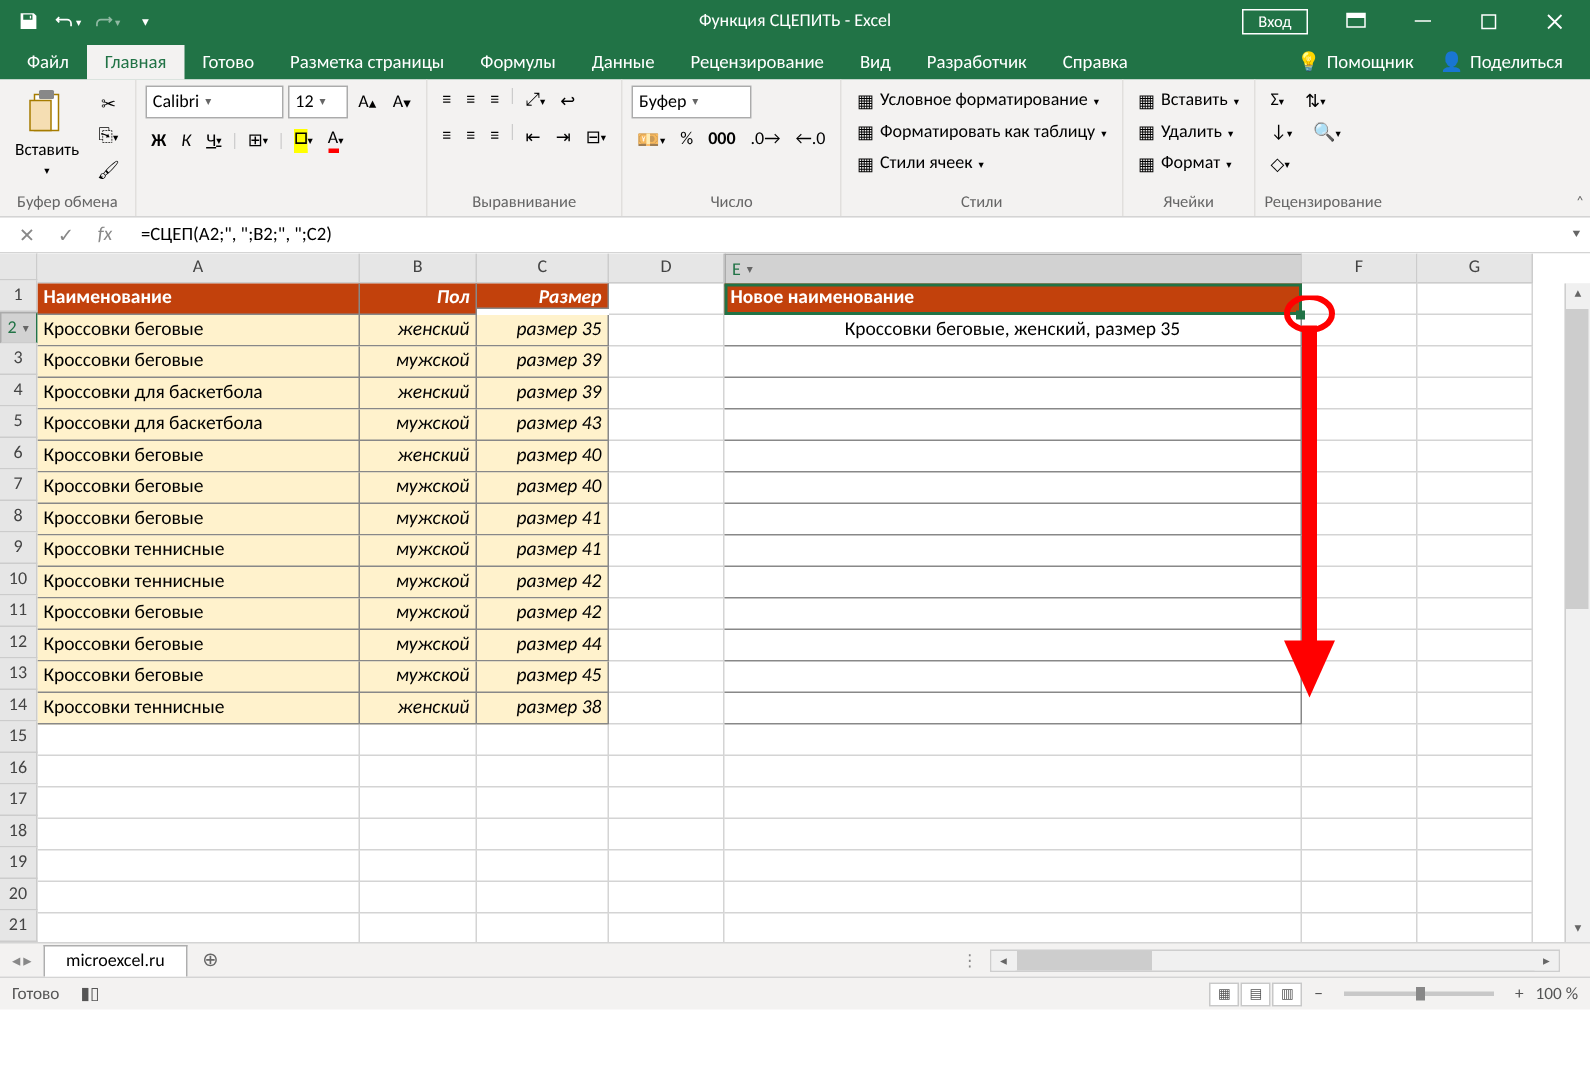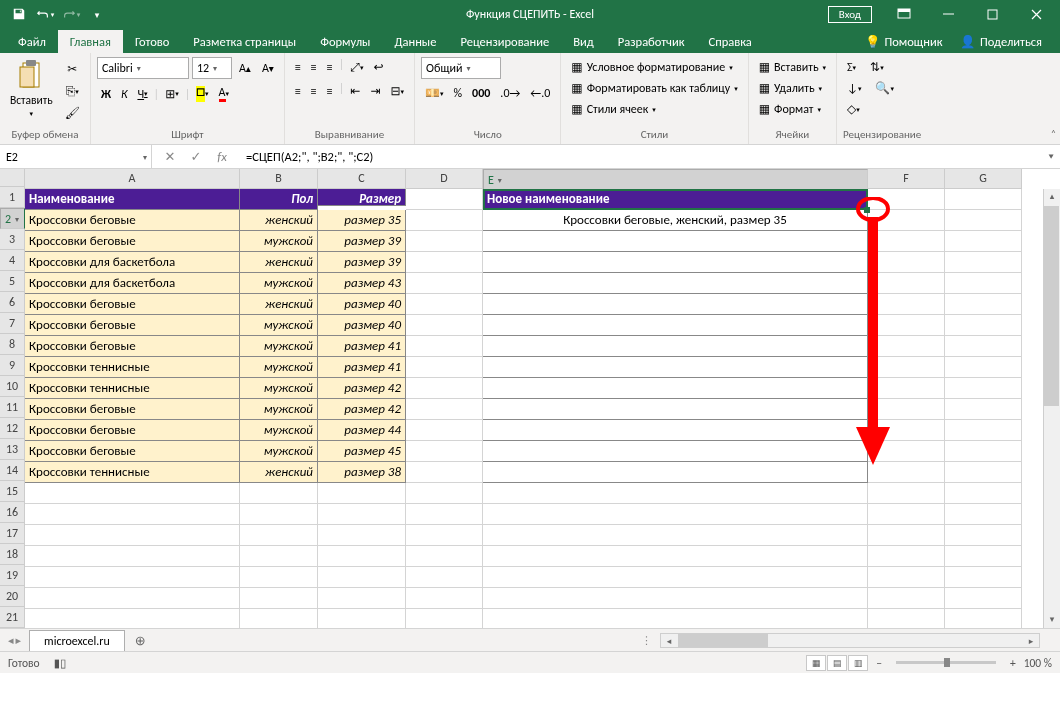--- a/index.html
+++ b/index.html
@@ -33,21 +33,21 @@
 .grid-area { display: flex; height: 459px; background: #fff; position: relative; }
 .corner { width: 25px; height: 20px; background: #e6e6e6; border-right: 1px solid #ccc; border-bottom: 1px solid #ccc; }
 .col-headers { display: flex; height: 20px; }
 .col-h { background: #e6e6e6; border-right: 1px solid #ccc; border-bottom: 1px solid #ccc; text-align: center; font-size: 12px; line-height: 19px; color: #444; }
 .col-h.sel { background: #d2d2d2; color: #217346; border-bottom-color: #217346; }
 .row-headers { width: 25px; }
 .row-h { height: 21px; background: #e6e6e6; border-right: 1px solid #ccc; border-bottom: 1px solid #ccc; text-align: center; font-size: 12px; line-height: 20px; color: #444; }
 .row-h.sel { background: #d2d2d2; color: #217346; border-right-color: #217346; }
 .cells { position: relative; }
 .cell { position: absolute; border-right: 1px solid #d4d4d4; border-bottom: 1px solid #d4d4d4; padding: 0 4px; font-size: 13px; line-height: 20px; white-space: nowrap; overflow: hidden; }
-.hdr { background: #4c1d95; color: #fff; font-weight: bold; border-right: 1px solid #888; border-bottom: 1px solid #888; }
+.hdr { background: #c2410c; color: #fff; font-weight: bold; border-right: 1px solid #888; border-bottom: 1px solid #888; }
 .yel { background: #fff2cc; border-right: 1px solid #888; border-bottom: 1px solid #888; }
 .cen { text-align: right; font-style: italic; }
 .ebord { border-right: 1px solid #888; border-bottom: 1px solid #888; }
 .active-cell { position: absolute; border: 2px solid #217346; pointer-events: none; }
 .fill-handle { position: absolute; width: 6px; height: 6px; background: #217346; }
 .arrow-annotation { position: absolute; pointer-events: none; }
 .sheet-tabs { height: 23px; border-top: 1px solid #d4d4d4; display: flex; align-items: center; background: #f3f2f1; font-size: 11px; }
 .sheet-nav { display: flex; gap: 2px; padding: 0 8px; color: #888; }
 .sheet-tab { padding: 3px 14px; background: #fff; border: 1px solid #aeaeae; border-bottom: none; font-size: 12px; }
 .sheet-add { padding: 0 10px; color: #666; font-size: 13px; }
@@ -178,21 +178,20 @@
         <div class="btn">
             <span style="background:#ffff00;border-bottom:3px solid #ffff00;font-size:11px">🞑</span>
             <span style="font-size:7px">▾</span>
           </div>
         <div class="btn">
             <span style="border-bottom:3px solid red">A</span>
             <span style="font-size:7px">▾</span>
           </div>
       </div>
     </div>
-    <div class="rgroup-label">Шрифт</div>
   </div>
 
   <div class="rgroup">
     <div class="rgroup-body" style="flex-direction:column;gap:4px">
       <div style="display:flex;gap:2px">
         <div class="btn">≡</div>
         <div class="btn">≡</div>
         <div class="btn">≡</div>
         <span style="color:#ccc">|</span>
         <div class="btn">⤢<span style="font-size:7px">▾</span></div>
@@ -206,21 +205,21 @@
         <div class="btn">⇤</div>
         <div class="btn">⇥</div>
         <div class="btn">⊟<span style="font-size:7px">▾</span></div>
       </div>
     </div>
     <div class="rgroup-label">Выравнивание</div>
   </div>
 
   <div class="rgroup">
     <div class="rgroup-body" style="flex-direction:column;gap:4px">
-      <div class="sel" style="width:80px">Общий</div>
+      <div class="sel" style="width:80px">Буфер</div>
       <div style="display:flex;gap:2px">
         <div class="btn">💴<span style="font-size:7px">▾</span></div>
         <div class="btn">%</div>
         <div class="btn">
             <b>000</b>
           </div>
         <div class="btn">.0→</div>
         <div class="btn">←.0</div>
       </div>
     </div>
@@ -280,21 +279,20 @@
         <div class="btn">🔍<span style="font-size:7px">▾</span></div>
       </div>
       <div class="btn">◇<span style="font-size:7px">▾</span></div>
     </div>
     <div class="rgroup-label">Рецензирование</div>
   </div>
   <div style="position:absolute;right:4px;bottom:4px;font-size:10px;color:#666">˄</div>
 </div>
 
 <div class="namebox-row">
-  <div class="namebox">E2</div>
   <div class="fx-btns">
     <div class="fx-btn">✕</div>
     <div class="fx-btn">✓</div>
     <div class="fx-btn" style="font-style:italic">fx</div>
   </div>
   <div class="formula-input">=СЦЕП(A2;", ";B2;", ";C2)</div>
   <div style="width:18px;text-align:center;font-size:9px;color:#666;line-height:24px">⯆</div>
 </div>
 
 <div class="grid-area">

